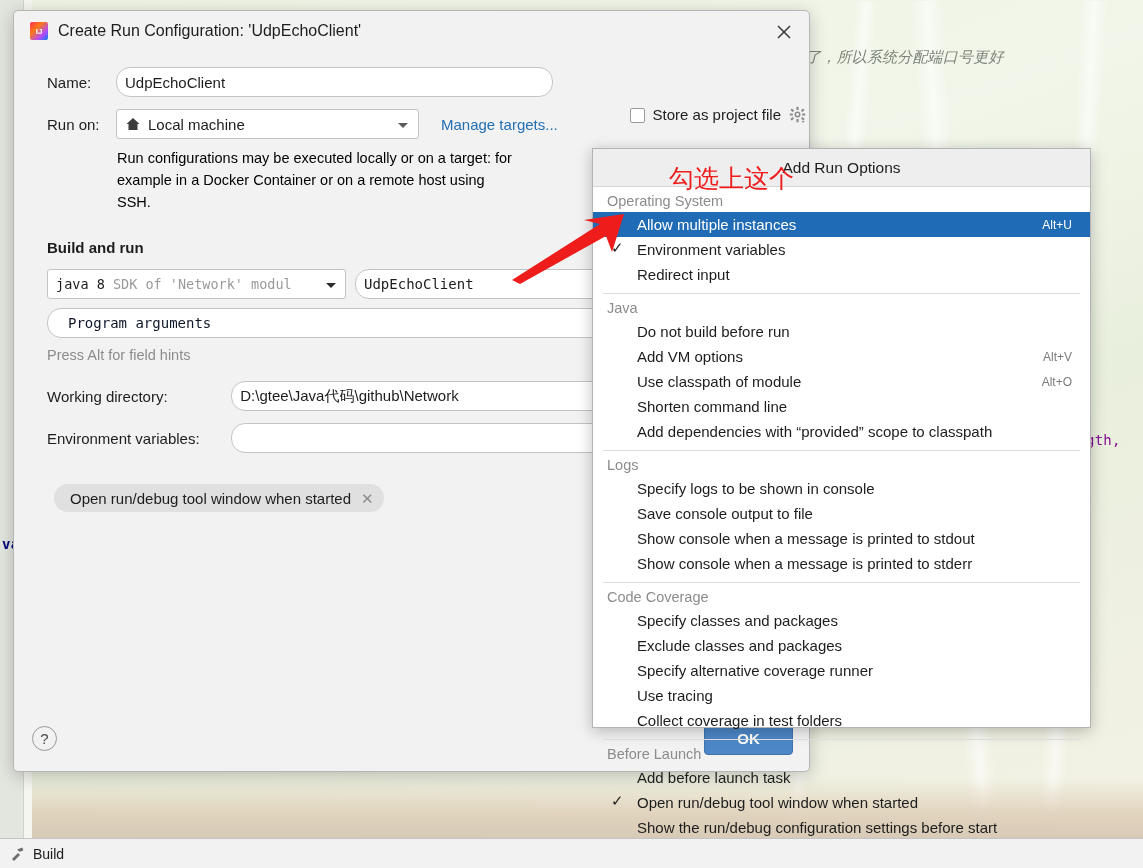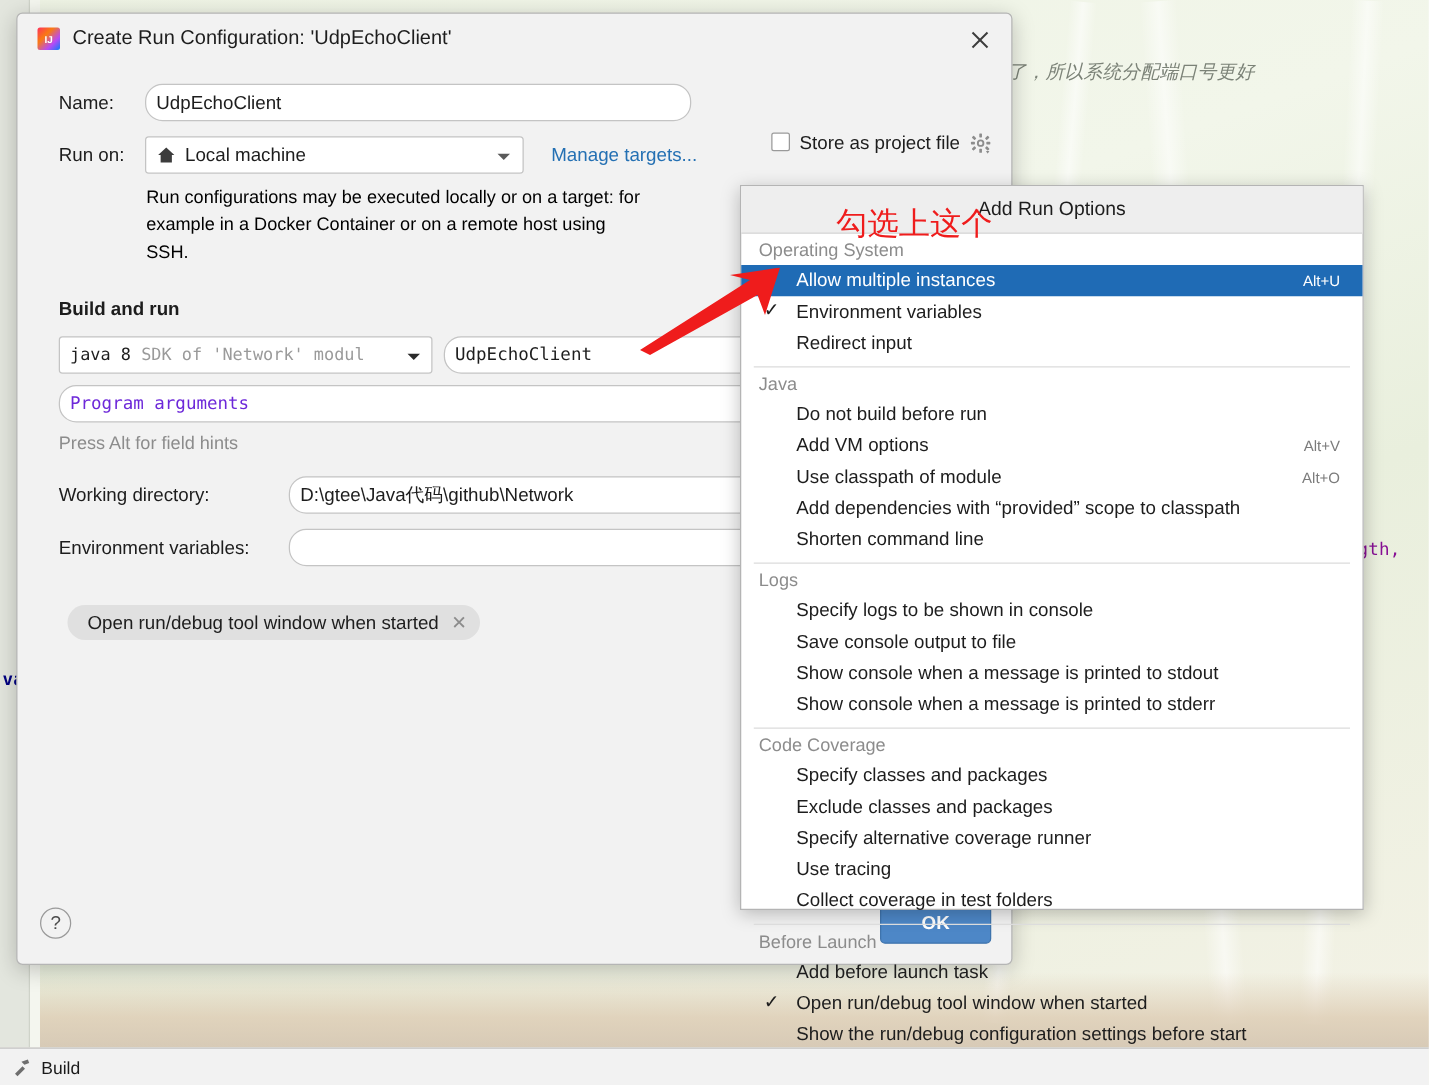--- a/index.html
+++ b/index.html
@@ -97,29 +97,29 @@
     background: #ffffff;
     border: 1px solid #c4c4c4;
     border-radius: 14px;
     height: 30px;
     font-size: 15px;
     color: #1d1d1d;
     padding: 0 8px;
     display: flex; align-items: center;
   }
   .txtfield.mono { font-family: "DejaVu Sans Mono", monospace; font-size: 14px; }
-  .placeholder { color: #6d28d9; }
+  .placeholder { color: #0f172a; margin-left: 12px; }
 
   #name-row { padding: 8px 0 0 33px; }
   #name-label { width: 69px; }
   #name-input { width: 437px; }
 
   #store-wrap {
-    position: absolute; right: 16px; top: 55px;
-    display: flex; align-items: flex-start; gap: 8px;
+    position: absolute; right: 3px; top: 55px;
+    display: flex; align-items: flex-end; gap: 8px;
   }
   .checkbox-sq {
     width: 15px; height: 15px; background: #fff;
     border: 1px solid #9a9a9a; border-radius: 2px;
   }
   #store-label { font-size: 15px; color: #1d1d1d; }
 
   #runon-row { padding: 12px 0 0 33px; }
   #runon-label { width: 69px; }
   #runon-combo {
@@ -418,24 +418,24 @@
       </div>
       <div class="menu-item">
         <span>Add VM options</span>
         <span class="shortcut">Alt+V</span>
       </div>
       <div class="menu-item">
         <span>Use classpath of module</span>
         <span class="shortcut">Alt+O</span>
       </div>
       <div class="menu-item">
+        <span>Shorten command line</span>
+      </div>
+      <div class="menu-item">
         <span>Add dependencies with “provided” scope to classpath</span>
-      </div>
-      <div class="menu-item">
-        <span>Shorten command line</span>
       </div>
       <div class="menu-sep"></div>
       <div class="menu-group-label">Logs</div>
       <div class="menu-item">
         <span>Specify logs to be shown in console</span>
       </div>
       <div class="menu-item">
         <span>Save console output to file</span>
       </div>
       <div class="menu-item">

